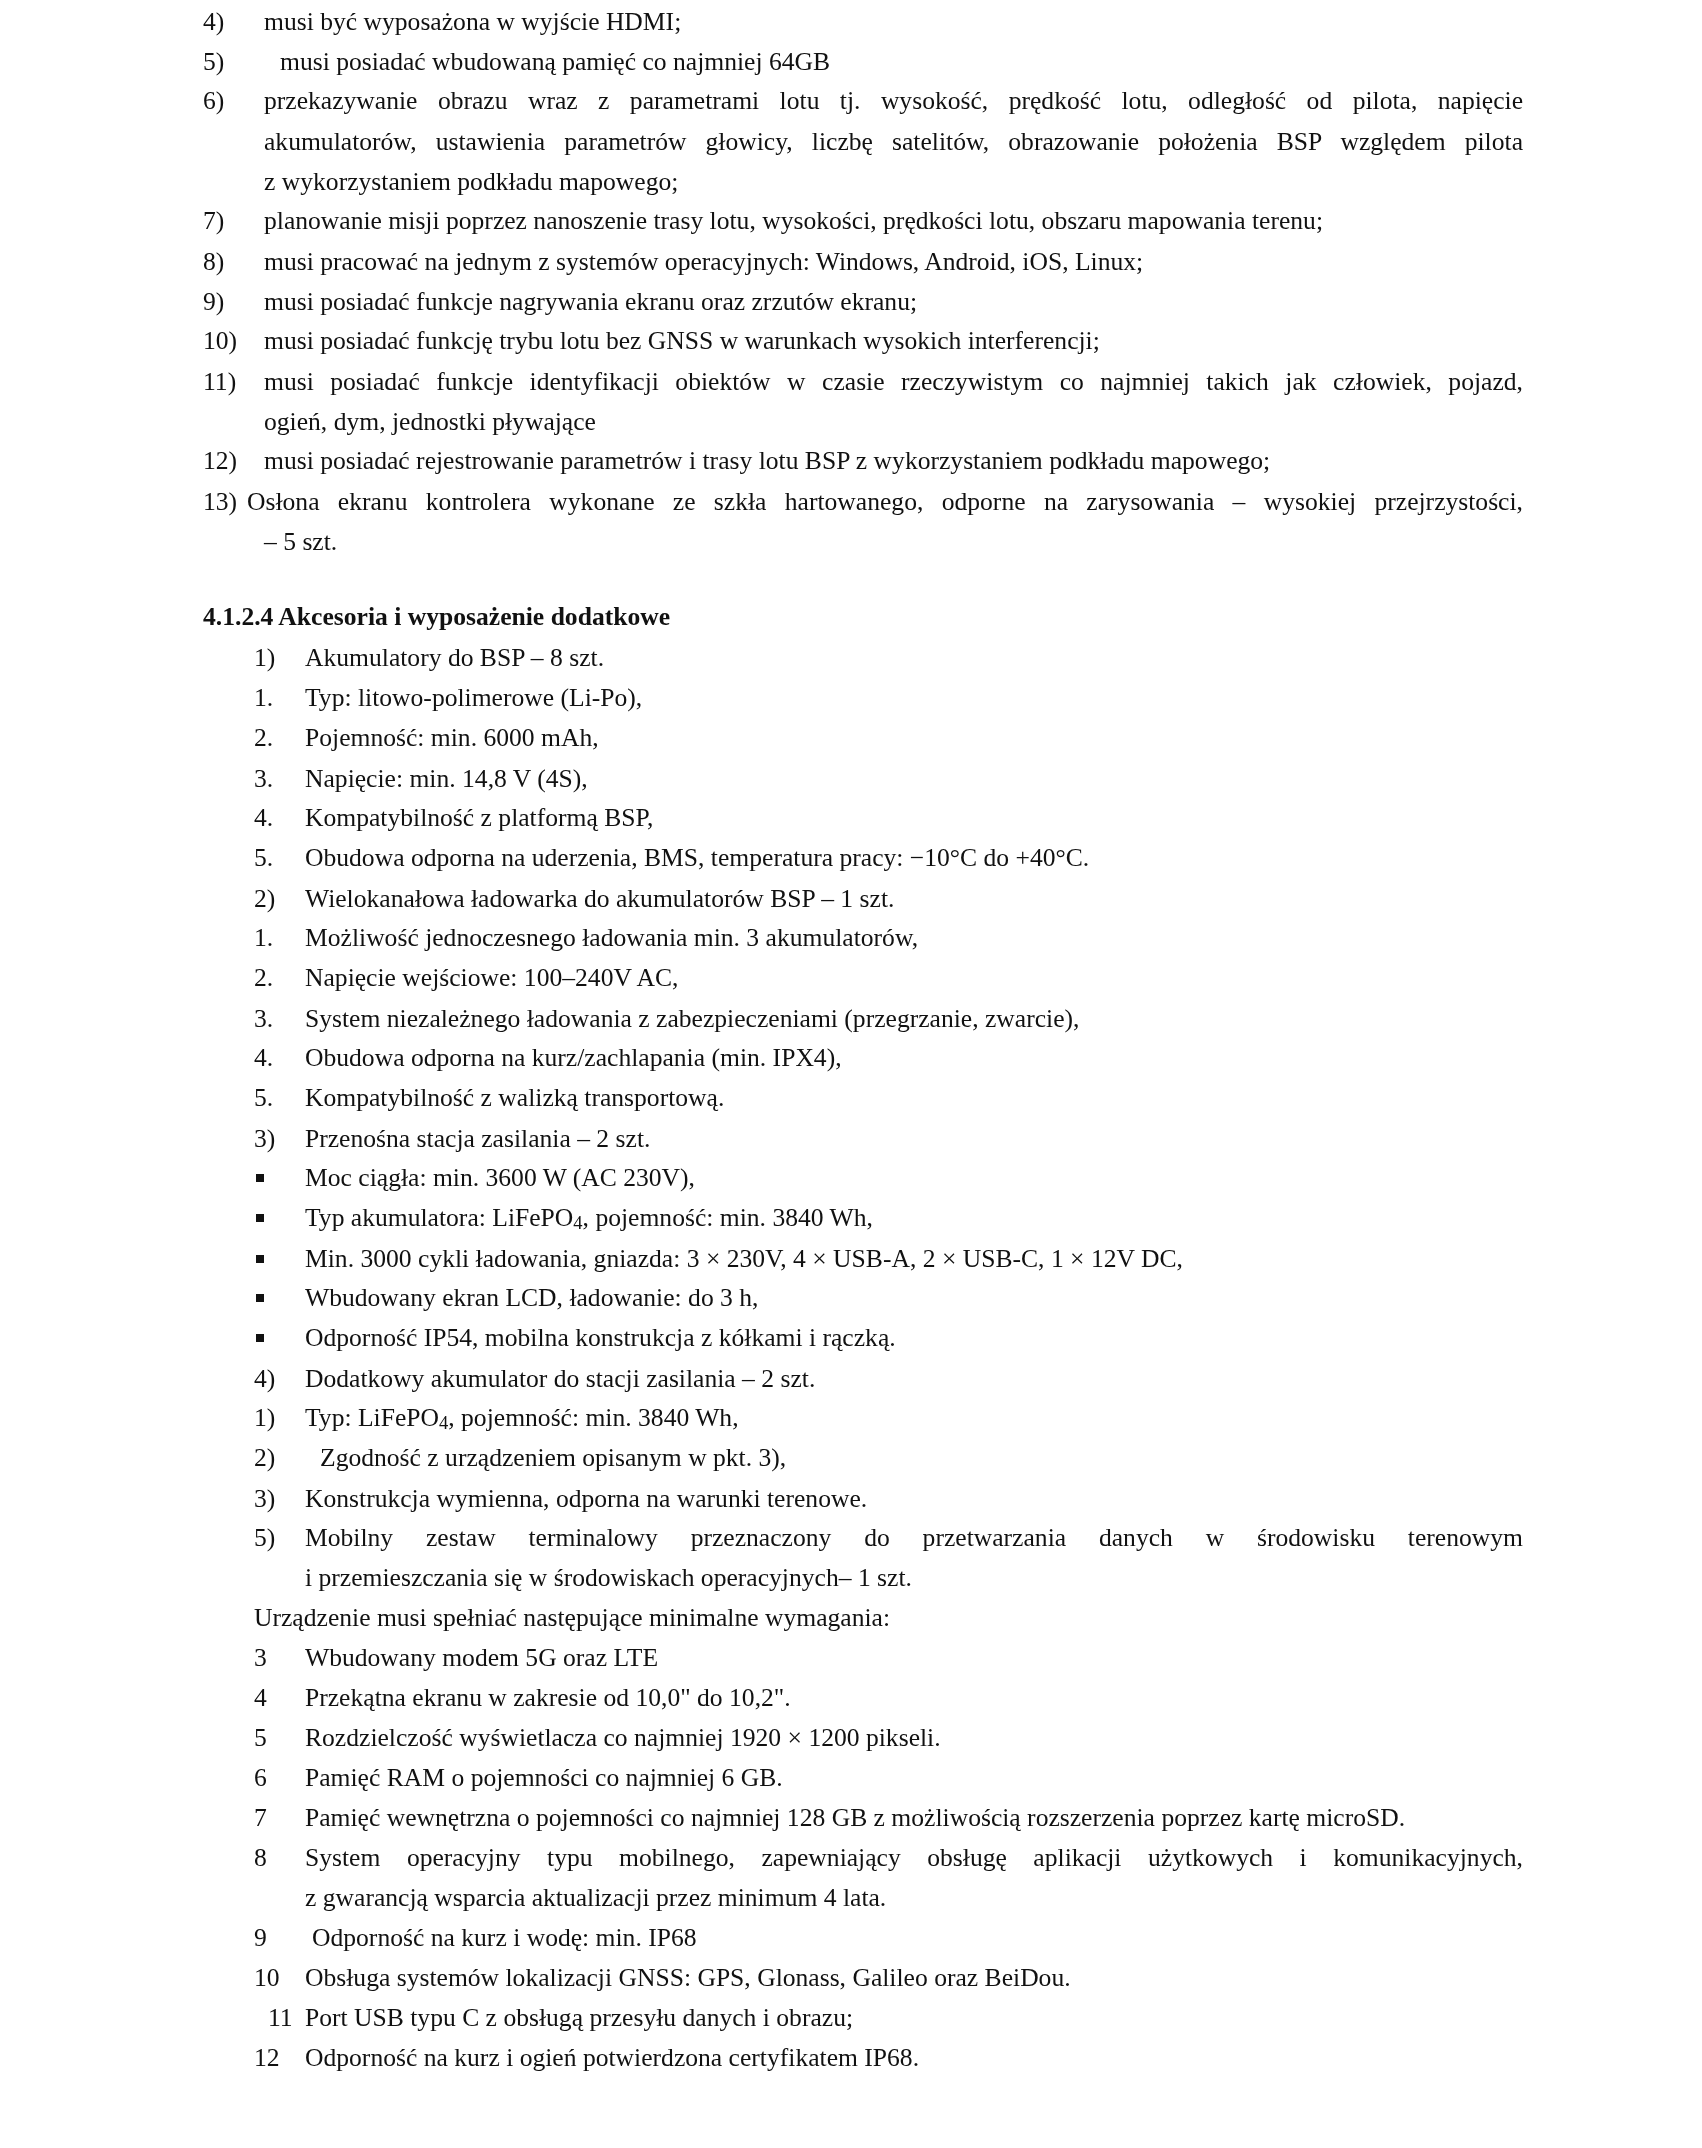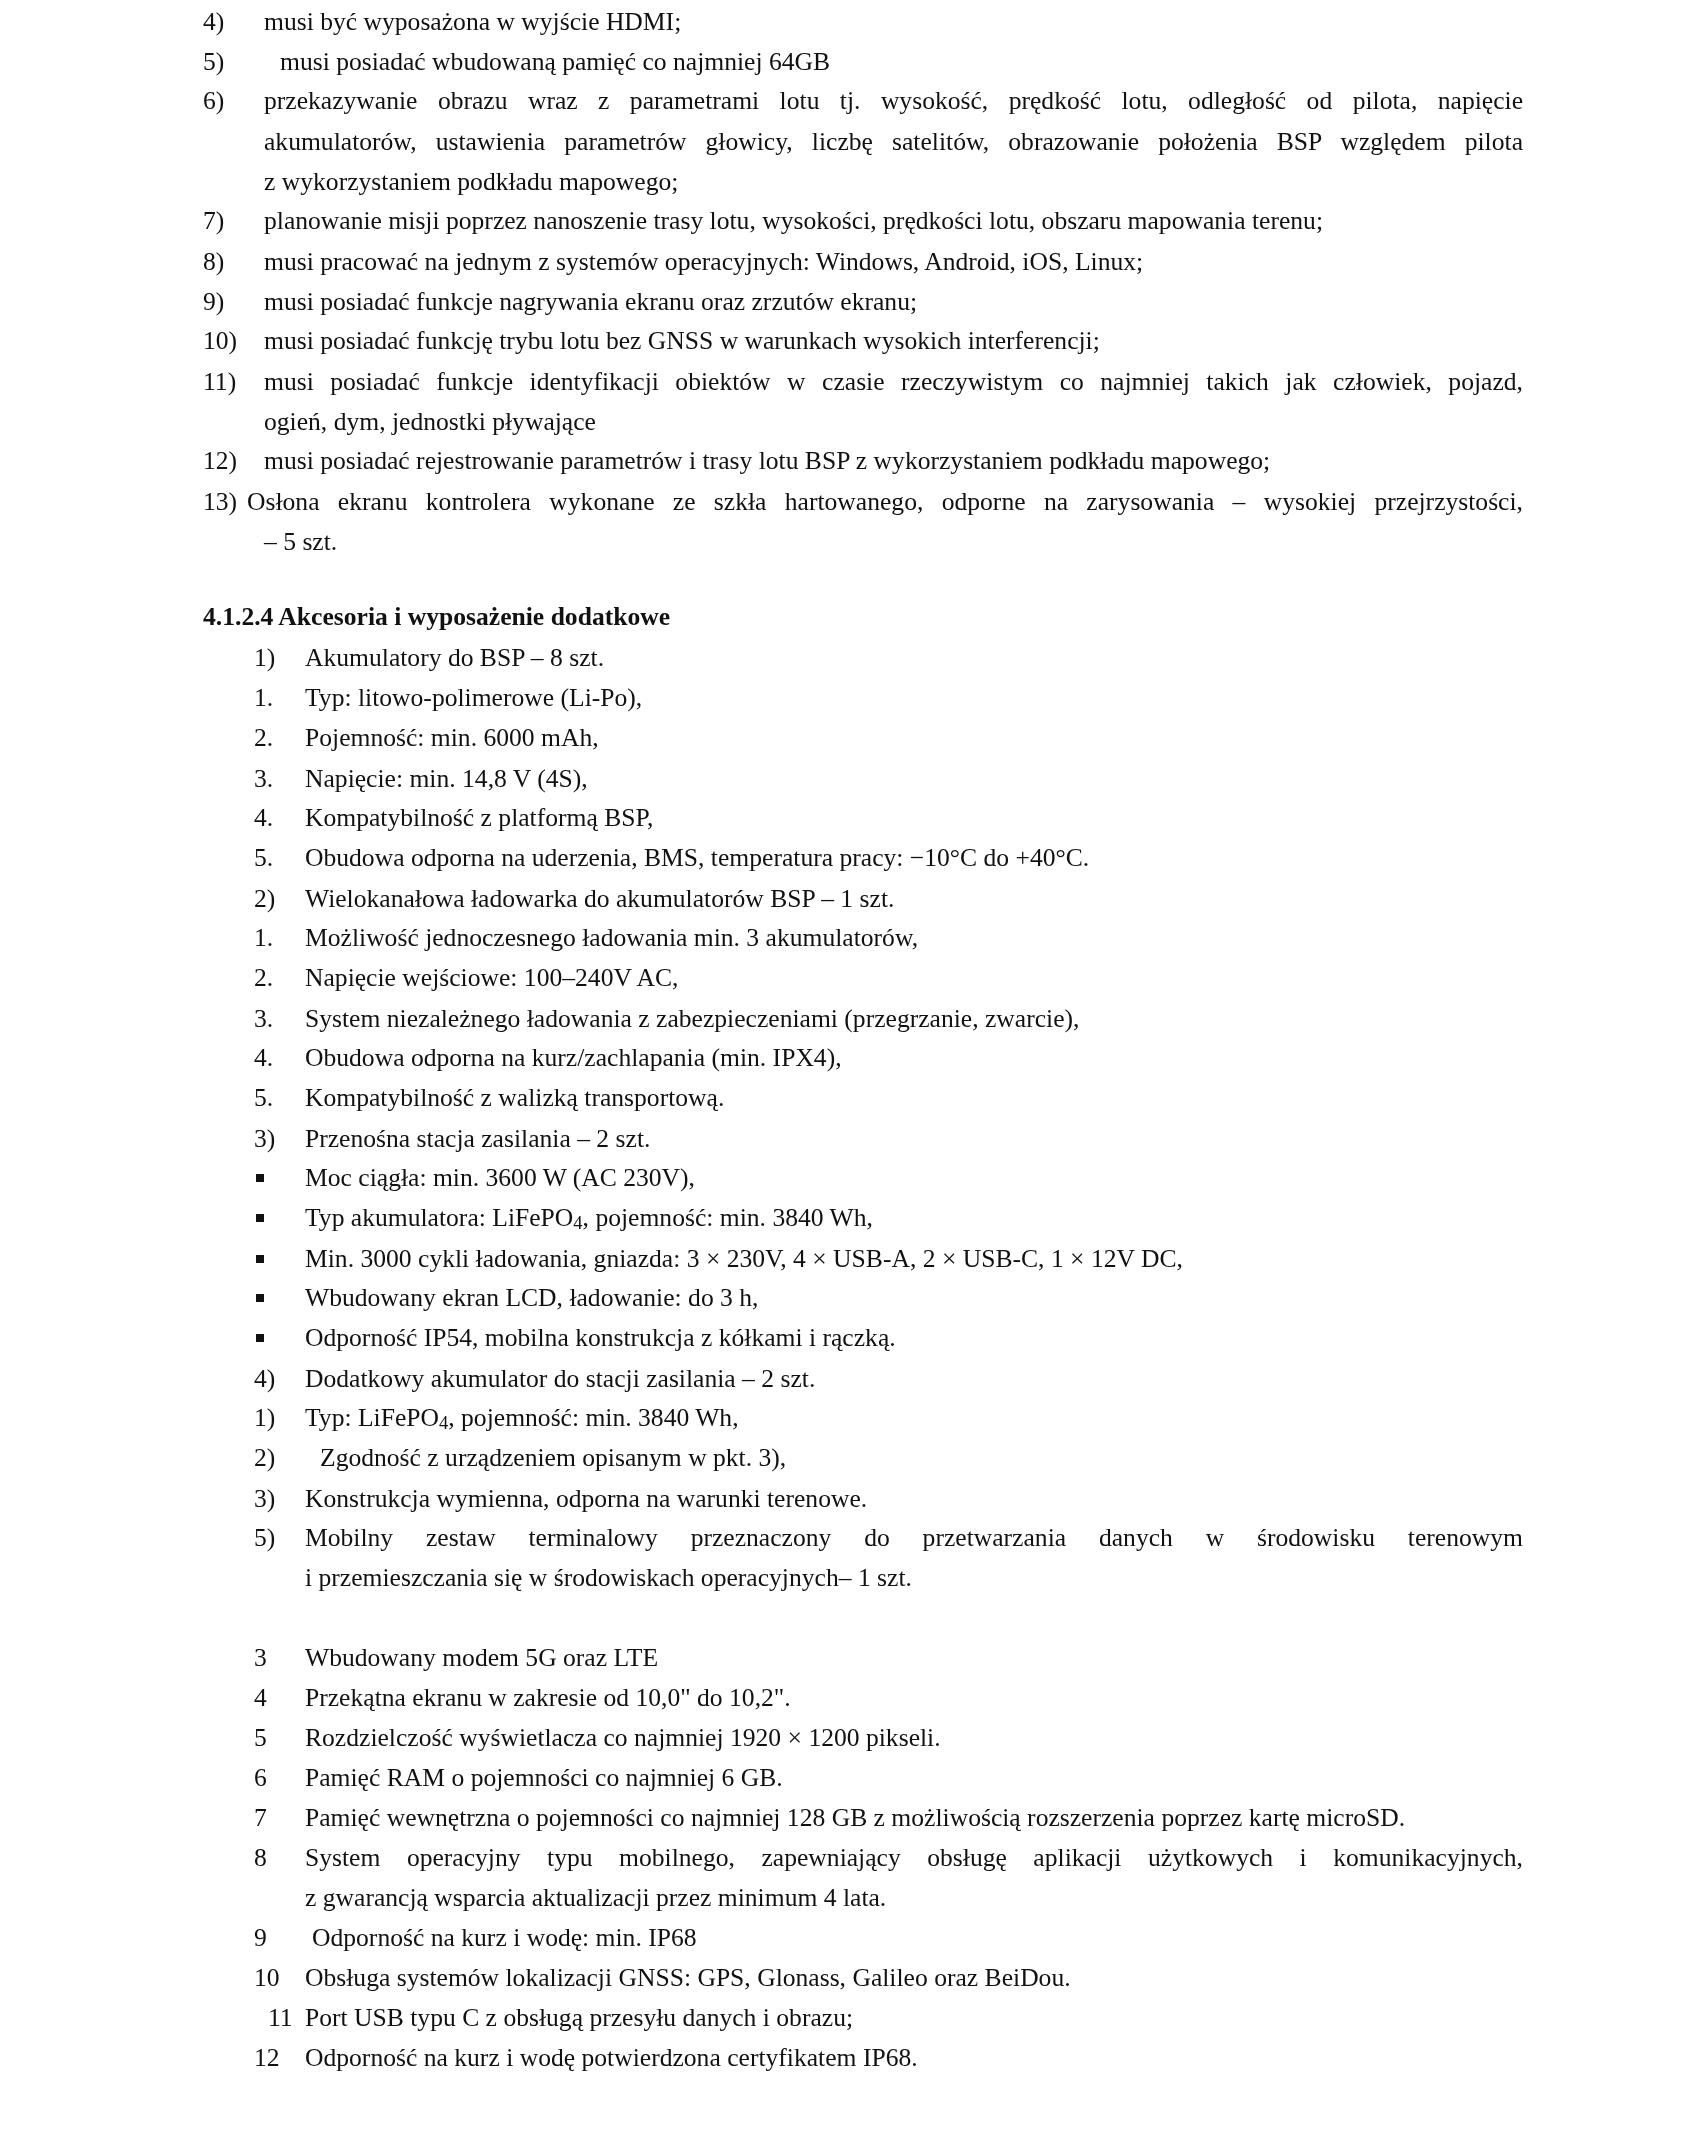--- a/index.html
+++ b/index.html
@@ -168,20 +168,21 @@
   </div>
 
   <div class="line" style="top:1523px">
     <span class="num" style="left:254px">5)</span>
     <span class="txt just" style="left:305px;width:1218px">Mobilny zestaw terminalowy przeznaczony do przetwarzania danych w środowisku terenowym</span>
   </div>
   <div class="line" style="top:1563px">
     <span class="txt" style="left:305px">i przemieszczania się w środowiskach operacyjnych– 1 szt.</span>
   </div>
 
+  <div class="line" style="top:1603px;left:254px">Urządzenie musi spełniać następujące minimalne wymagania:</div>
 
   <div class="line" style="top:1643px">
     <span class="num" style="left:254px">3</span>
     <span class="txt" style="left:305px">Wbudowany modem 5G oraz LTE</span>
   </div>
   <div class="line" style="top:1683px">
     <span class="num" style="left:254px">4</span>
     <span class="txt" style="left:305px">Przekątna ekranu w zakresie od 10,0" do 10,2".</span>
   </div>
   <div class="line" style="top:1723px">
@@ -210,17 +211,17 @@
   <div class="line" style="top:1963px">
     <span class="num" style="left:254px">10</span>
     <span class="txt" style="left:305px">Obsługa systemów lokalizacji GNSS: GPS, Glonass, Galileo oraz BeiDou.</span>
   </div>
   <div class="line" style="top:2003px">
     <span class="num" style="left:268px">11</span>
     <span class="txt" style="left:305px">Port USB typu C z obsługą przesyłu danych i obrazu;</span>
   </div>
   <div class="line" style="top:2043px">
     <span class="num" style="left:254px">12</span>
-    <span class="txt" style="left:305px">Odporność na kurz i wodę potwierdzona certyfikatem IP68.</span>
+    <span class="txt" style="left:305px">Odporność na kurz i ogień potwierdzona certyfikatem IP68.</span>
   </div>
 
 </div>
 
 
 </body></html>

